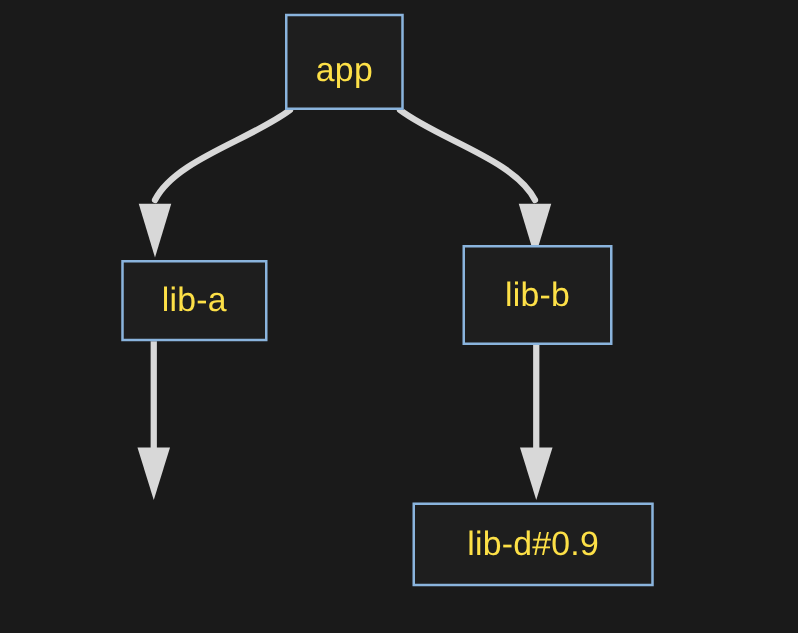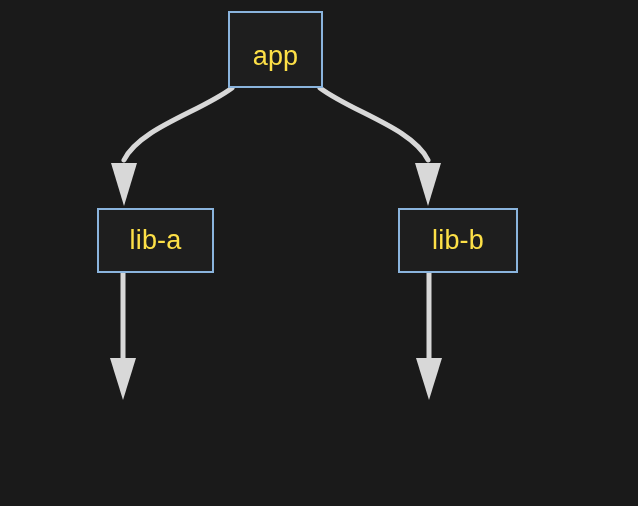--- a/index.html
+++ b/index.html
@@ -72,19 +72,22 @@
   </svg>
 
   <div class="node node-root" style="left:228px; top:11px; width:95px; height:77px;">
     <span class="node-label">app</span>
   </div>
 
   <div class="node" style="left:65px; top:208px; width:117px; height:65px;margin-left:32px;">
     <span class="node-label">lib-a</span>
   </div>
 
-  <div class="node" style="left:370px; top:208px; width:120px; height:65px;margin-left:28px;">
+  <div class="node" style="left:370px; top:196px; width:120px; height:80px;">
     <span class="node-label">lib-b</span>
   </div>
 
 
+  <div class="node" style="left:330px; top:402px; width:193px; height:67px;">
+    <span class="node-label">lib-d#0.9</span>
+  </div>
 
 </div>
 
 </body></html>

